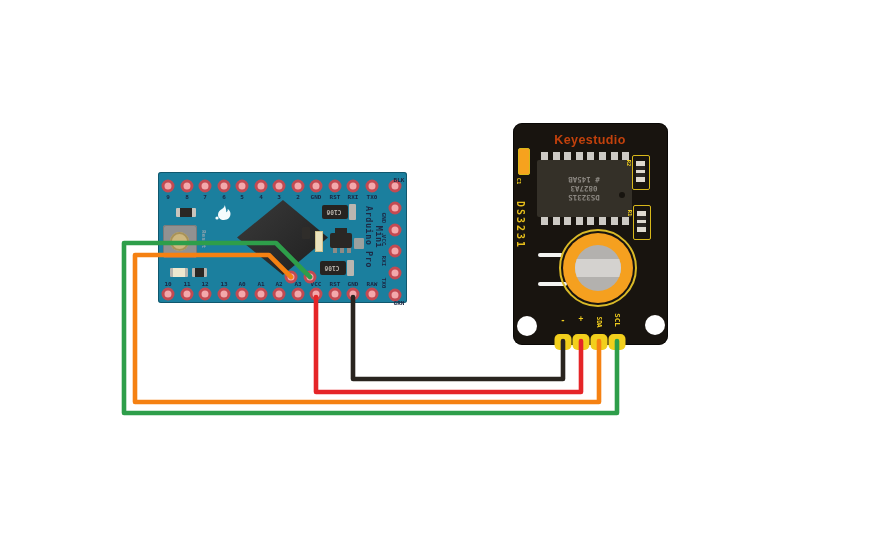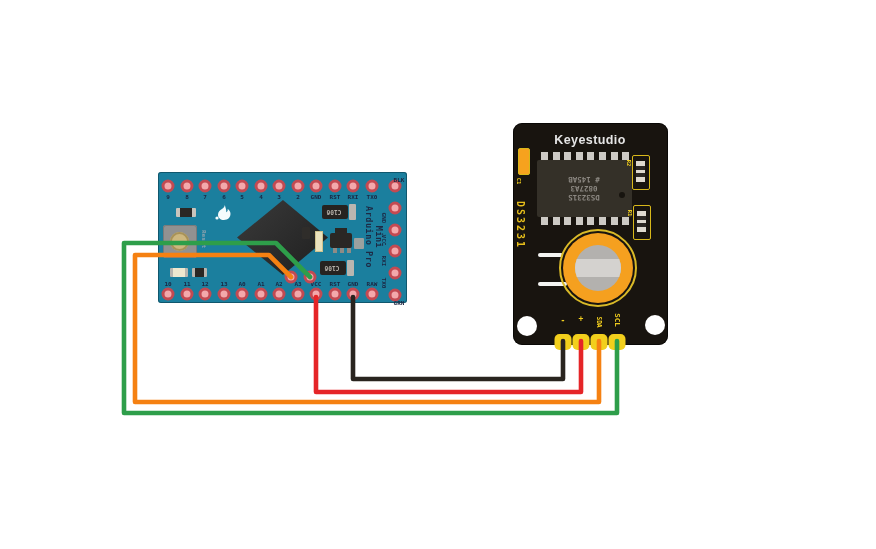--- a/index.html
+++ b/index.html
@@ -33,21 +33,21 @@
   .resetbtn{position:absolute;left:5px;top:53px;width:34px;height:33px;background:#919191;
             border-radius:3px;box-shadow:inset 0 0 0 1px #7a7a7a;}
   .resetcirc{position:absolute;left:12px;top:60px;width:19px;height:19px;border-radius:50%;
              background:#cdb77e;box-shadow:inset 0 0 0 2px #a89258;}
   .titleblock{position:absolute;left:215px;top:65px;width:0;height:0;}
   .titleinner{position:absolute;transform:translate(-50%,-50%) rotate(90deg);
               font:bold 8.5px "DejaVu Sans Mono",monospace;color:#1d2a45;letter-spacing:.5px;
               text-align:center;white-space:nowrap;line-height:9.5px;}
   
   .brand{position:absolute;left:77px;top:17px;transform:translate(-50%,-50%);
-         font:bold 12.5px "Liberation Sans",sans-serif;color:#e5e5e5;letter-spacing:.4px;white-space:nowrap;}
+         font:bold 12.5px "Liberation Sans",sans-serif;color:#c2410c;letter-spacing:.4px;white-space:nowrap;}
   .icbody{position:absolute;left:24px;top:37px;width:95px;height:57px;background:#343028;border-radius:2px;}
   .icleg{position:absolute;width:7px;height:8px;background:#ccc9c4;}
   .ictext{position:absolute;left:71px;top:65px;transform:translate(-50%,-50%) rotate(180deg);
           font:bold 7.5px "DejaVu Sans Mono",monospace;color:#8d8983;text-align:center;
           line-height:9px;white-space:nowrap;}
   .rbox{position:absolute;width:16px;height:33px;border:1.5px solid #d8b81a;border-radius:2px;background:transparent;}
   .rinner{position:absolute;width:9px;height:21px;
           background:linear-gradient(#ded9cf 0 5px,#2b2723 5px 9px,#ded9cf 9px 12px,#2b2723 12px 16px,#ded9cf 16px 21px);}
   .c1{position:absolute;left:5px;top:25px;width:12px;height:27px;background:#f6a21e;
       border:1.5px solid #d8b81a;border-radius:2px;box-sizing:border-box;}

